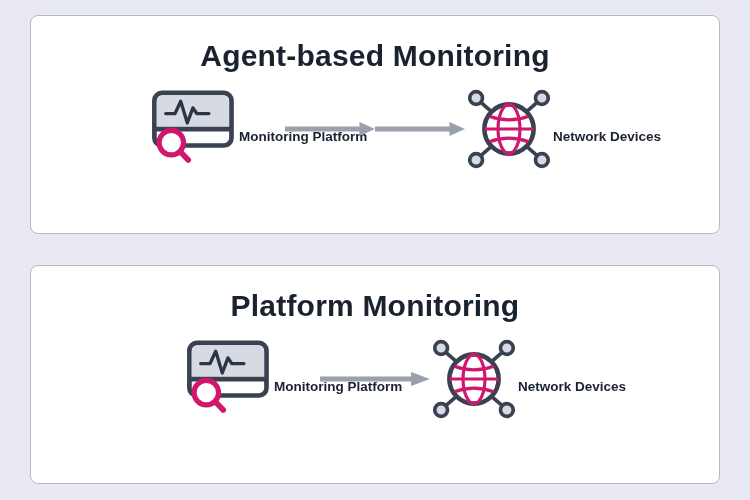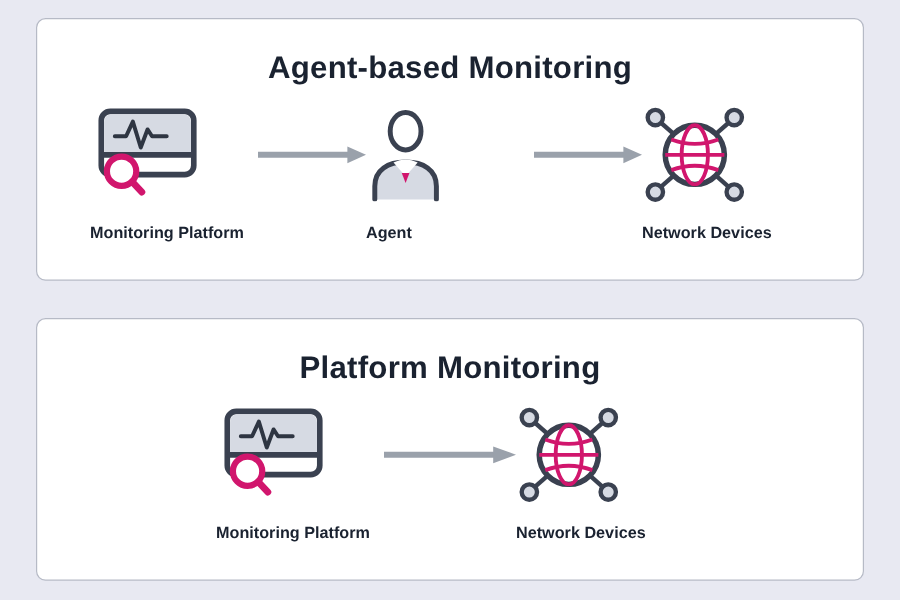--- a/index.html
+++ b/index.html
@@ -17,38 +17,38 @@
     background:#ffffff;
     border:1.5px solid #b6bac6;
     border-radius:8px;
     height:219px;
     padding-top:24px;
     display:flex;
     flex-direction:column;
     align-items:center;
   }
   .panel-title {
-    font-size:26px;
+    font-size:30px;
     font-weight:bold;
     color:#1a2230;
     letter-spacing:0.2px;
     line-height:32px;
   }
   .flow-row {
     display:flex;
     align-items:flex-start;
     justify-content:center;
     margin-top:14px;
     width:100%;
   }
   .node {
     width:140px;
     display:flex;
-    flex-direction:column;
-    align-items:flex-start;
+    flex-direction:row;
+    align-items:center;
     flex:none;
   }
   .icon-box {
     height:86px;
     display:flex;
     align-items:center;
     justify-content:center;
   }
   .node-label {
     margin-top:14px;
@@ -120,28 +120,20 @@
       </div>
       <div class="node-label">Monitoring Platform</div>
     </div>
 
     <div class="arrow">
       <svg viewBox="0 0 110 16" preserveAspectRatio="none">
           <use href="#sym-arrow"></use>
         </svg>
     </div>
 
-    <div class="node">
-      <div class="icon-box">
-        <svg width="66" height="77" viewBox="0 0 72 84">
-            <use href="#sym-agent"></use>
-          </svg>
-      </div>
-      <div class="node-label">Agent</div>
-    </div>
 
     <div class="arrow">
       <svg viewBox="0 0 110 16" preserveAspectRatio="none">
           <use href="#sym-arrow"></use>
         </svg>
     </div>
 
     <div class="node">
       <div class="icon-box">
         <svg width="88" height="84" viewBox="0 0 96 92">

